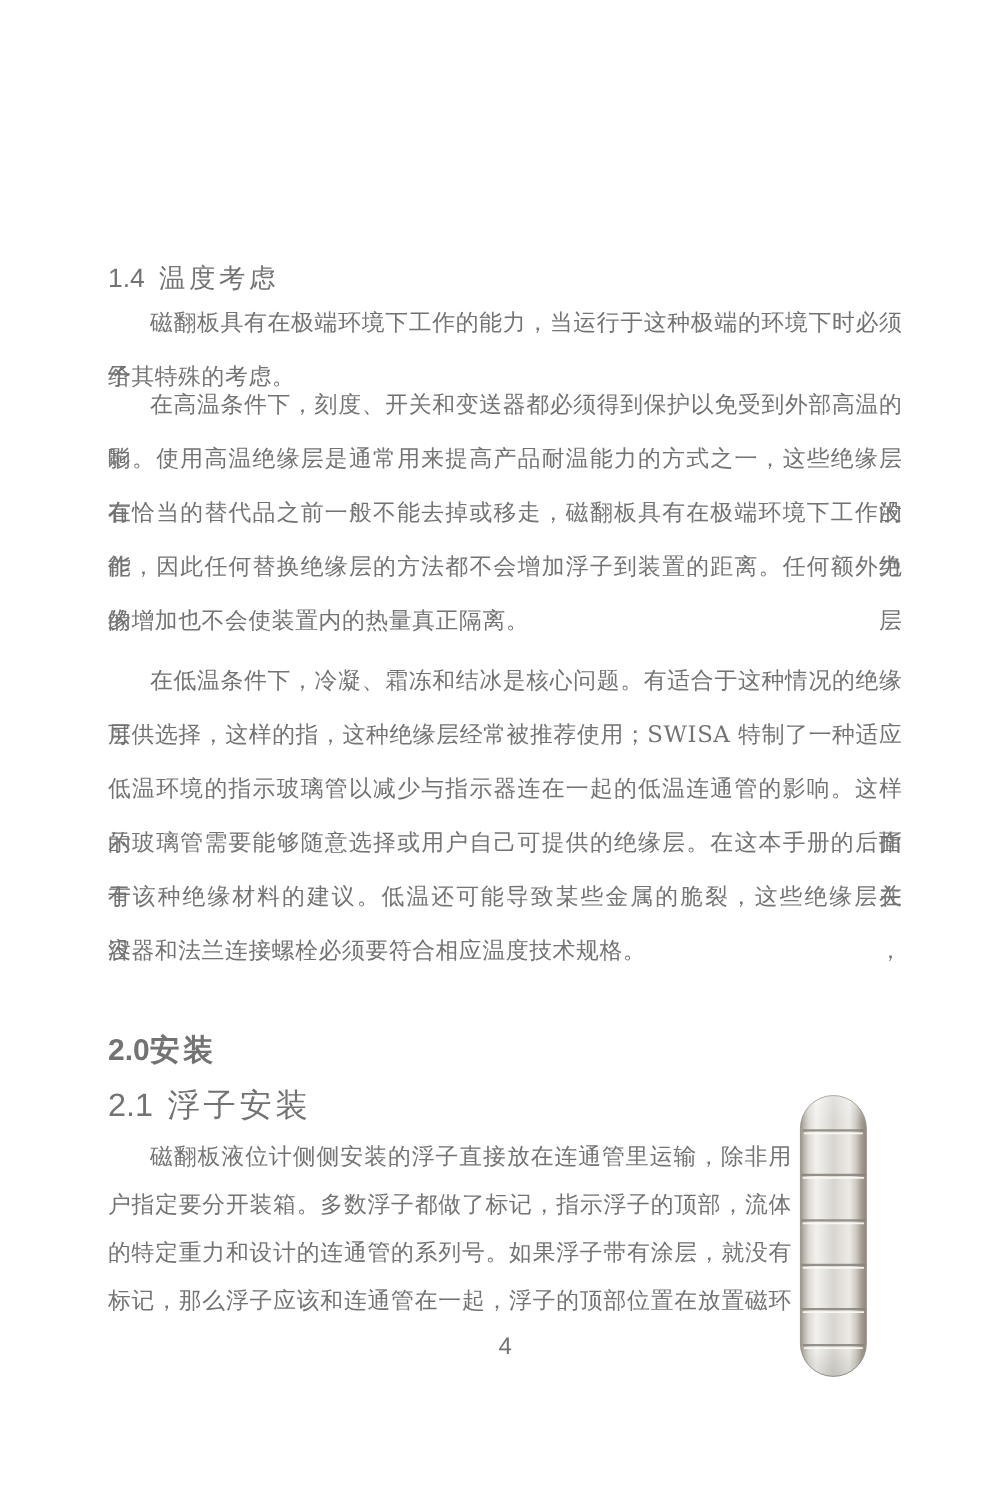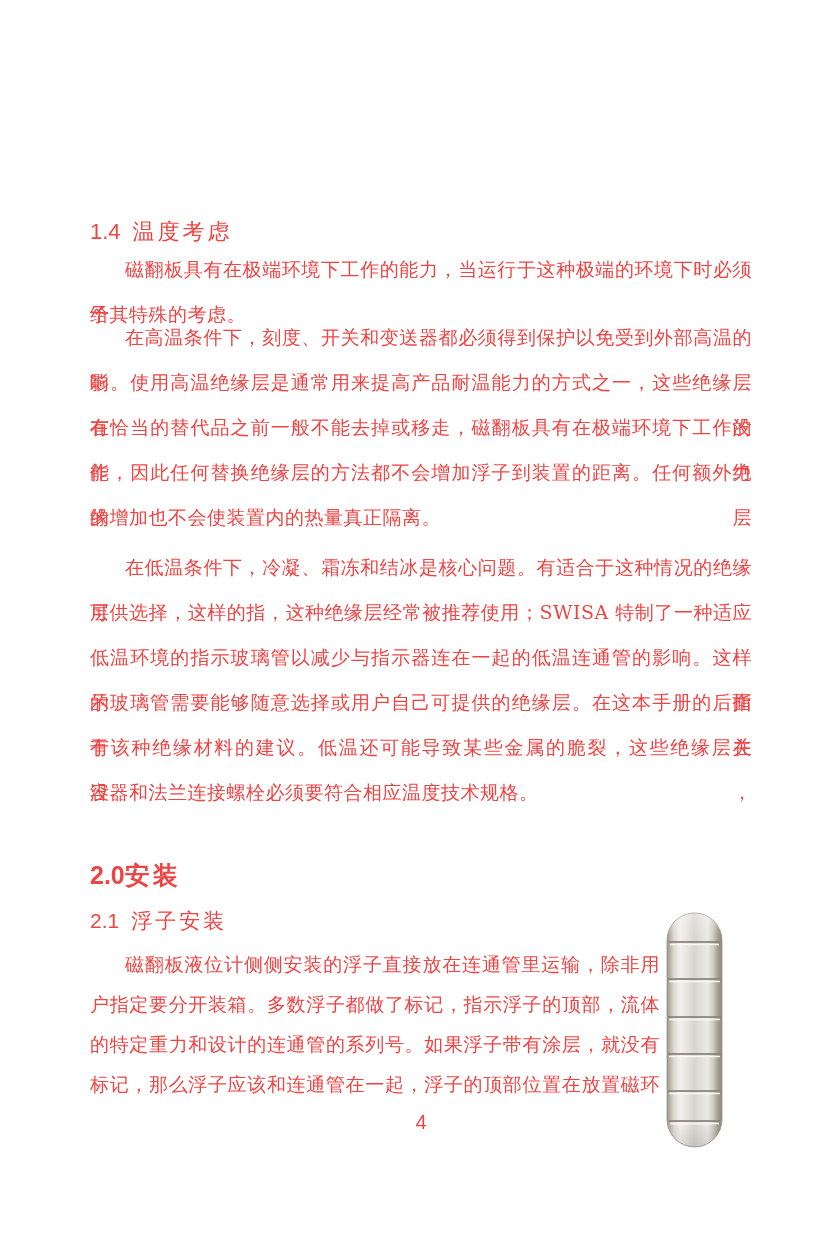--- a/index.html
+++ b/index.html
@@ -2,35 +2,35 @@
 <html><head>
 <meta charset="utf-8">
 <style>
   html,body{margin:0;padding:0;background:#ffffff;}
   .page{
     position:relative;
     width:839px;height:1240px;
     background:#ffffff;
     overflow:hidden;
     font-family:"DejaVu Serif", serif;
-    color:#ef4444;
+    color:#737373;
     text-decoration:underline;
   }
   
   .h-sub{
     position:absolute;left:90px;width:662px;
     font-size:22px;line-height:34px;white-space:nowrap;
   }
   .h-sub .num{
     font-family:"Liberation Sans", sans-serif;
     margin-right:12px;letter-spacing:0;
   }
   .h-sub .ttl{letter-spacing:3px;}
   #h14{top:215px;}
-  #h21{top:903px;font-size:21px;line-height:36px;}
+  #h21{top:903px;font-size:27px;line-height:36px;}
   #h20{
     position:absolute;left:90px;top:856px;width:662px;
     font-size:25px;line-height:38px;font-weight:bold;white-space:nowrap;
   }
   #h20 .num{font-family:"Liberation Sans", sans-serif;margin-right:0;}
   #h20 .ttl{letter-spacing:3px;margin-top:22px;}
   
   .para{position:absolute;left:90px;width:662px;font-size:19px;}
   .para .line{
     height:45px;line-height:45px;

